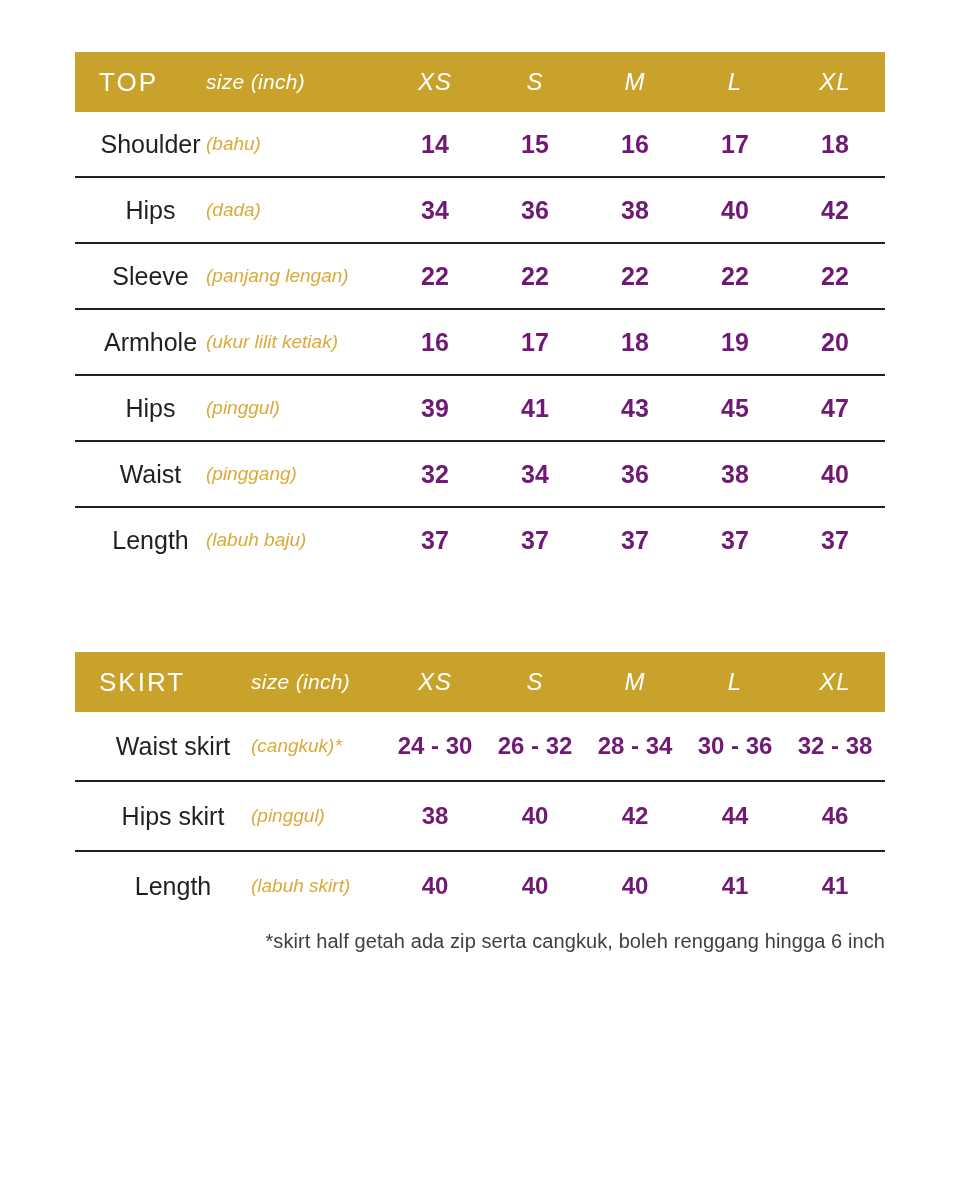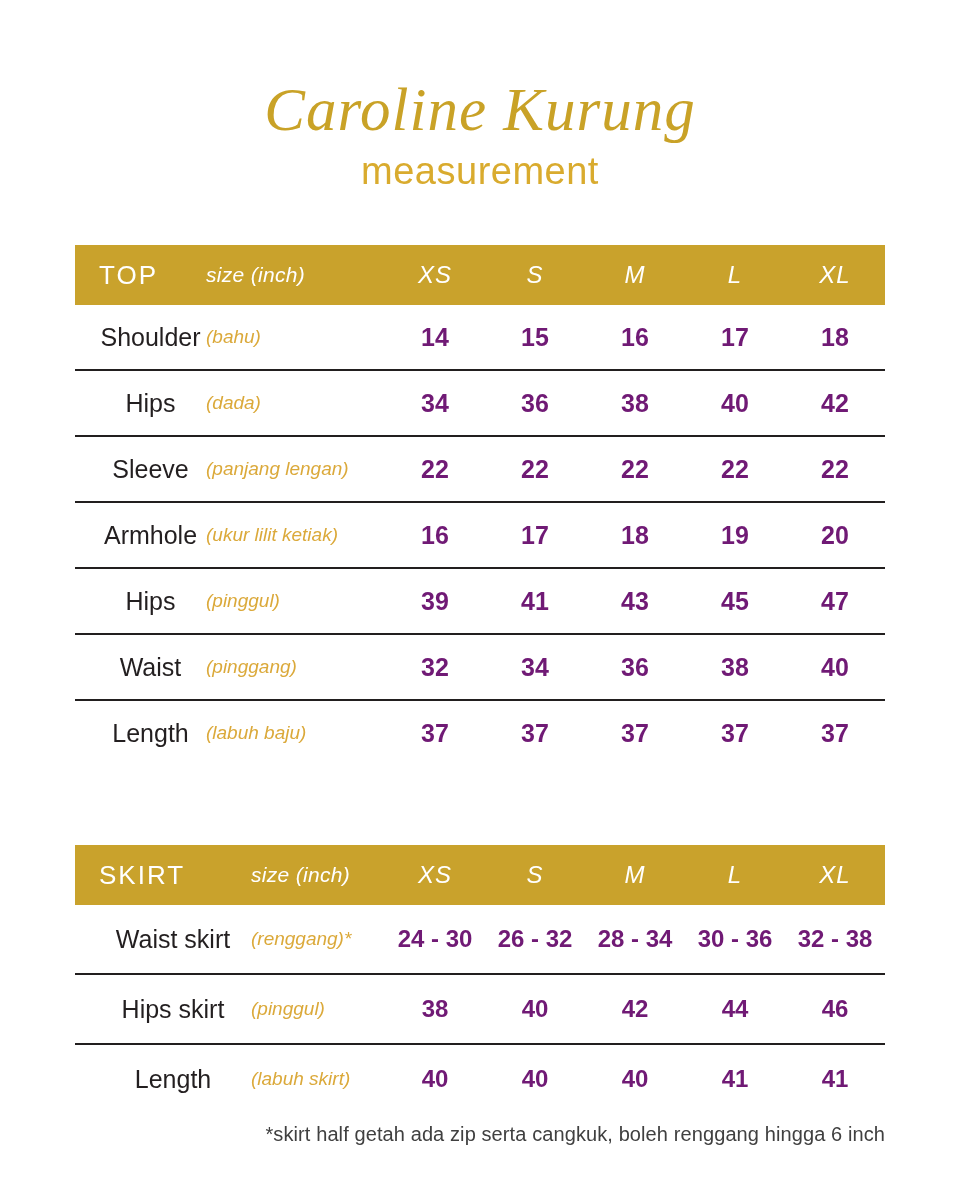--- a/index.html
+++ b/index.html
@@ -126,24 +126,20 @@
     font-size: 20px;
     color: #404040;
     letter-spacing: 0.1px;
   }
 </style>
 </head>
 <body>
 
 <div class="page">
 
-  <div class="title-block">
-    <div class="title-main">Caroline Kurung</div>
-    <div class="title-sub">measurement</div>
-  </div>
 
   <div class="table-wrap top-table-wrap">
     <table class="top-table">
       <colgroup>
         <col class="col-name">
           <col class="col-ms">
         <col class="col-v">
           <col class="col-v">
           <col class="col-v">
           <col class="col-v">
@@ -246,21 +242,21 @@
           <th class="th-size">XS</th>
           <th class="th-size">S</th>
           <th class="th-size">M</th>
           <th class="th-size">L</th>
           <th class="th-size">XL</th>
         </tr>
       </thead>
       <tbody>
         <tr>
           <td class="td-name">Waist skirt</td>
-          <td class="td-ms">(renggang)*</td>
+          <td class="td-ms">(cangkuk)*</td>
           <td class="td-val">24 - 30</td>
           <td class="td-val">26 - 32</td>
           <td class="td-val">28 - 34</td>
           <td class="td-val">30 - 36</td>
           <td class="td-val">32 - 38</td>
         </tr>
         <tr>
           <td class="td-name">Hips skirt</td>
           <td class="td-ms">(pinggul)</td>
           <td class="td-val">38</td>

